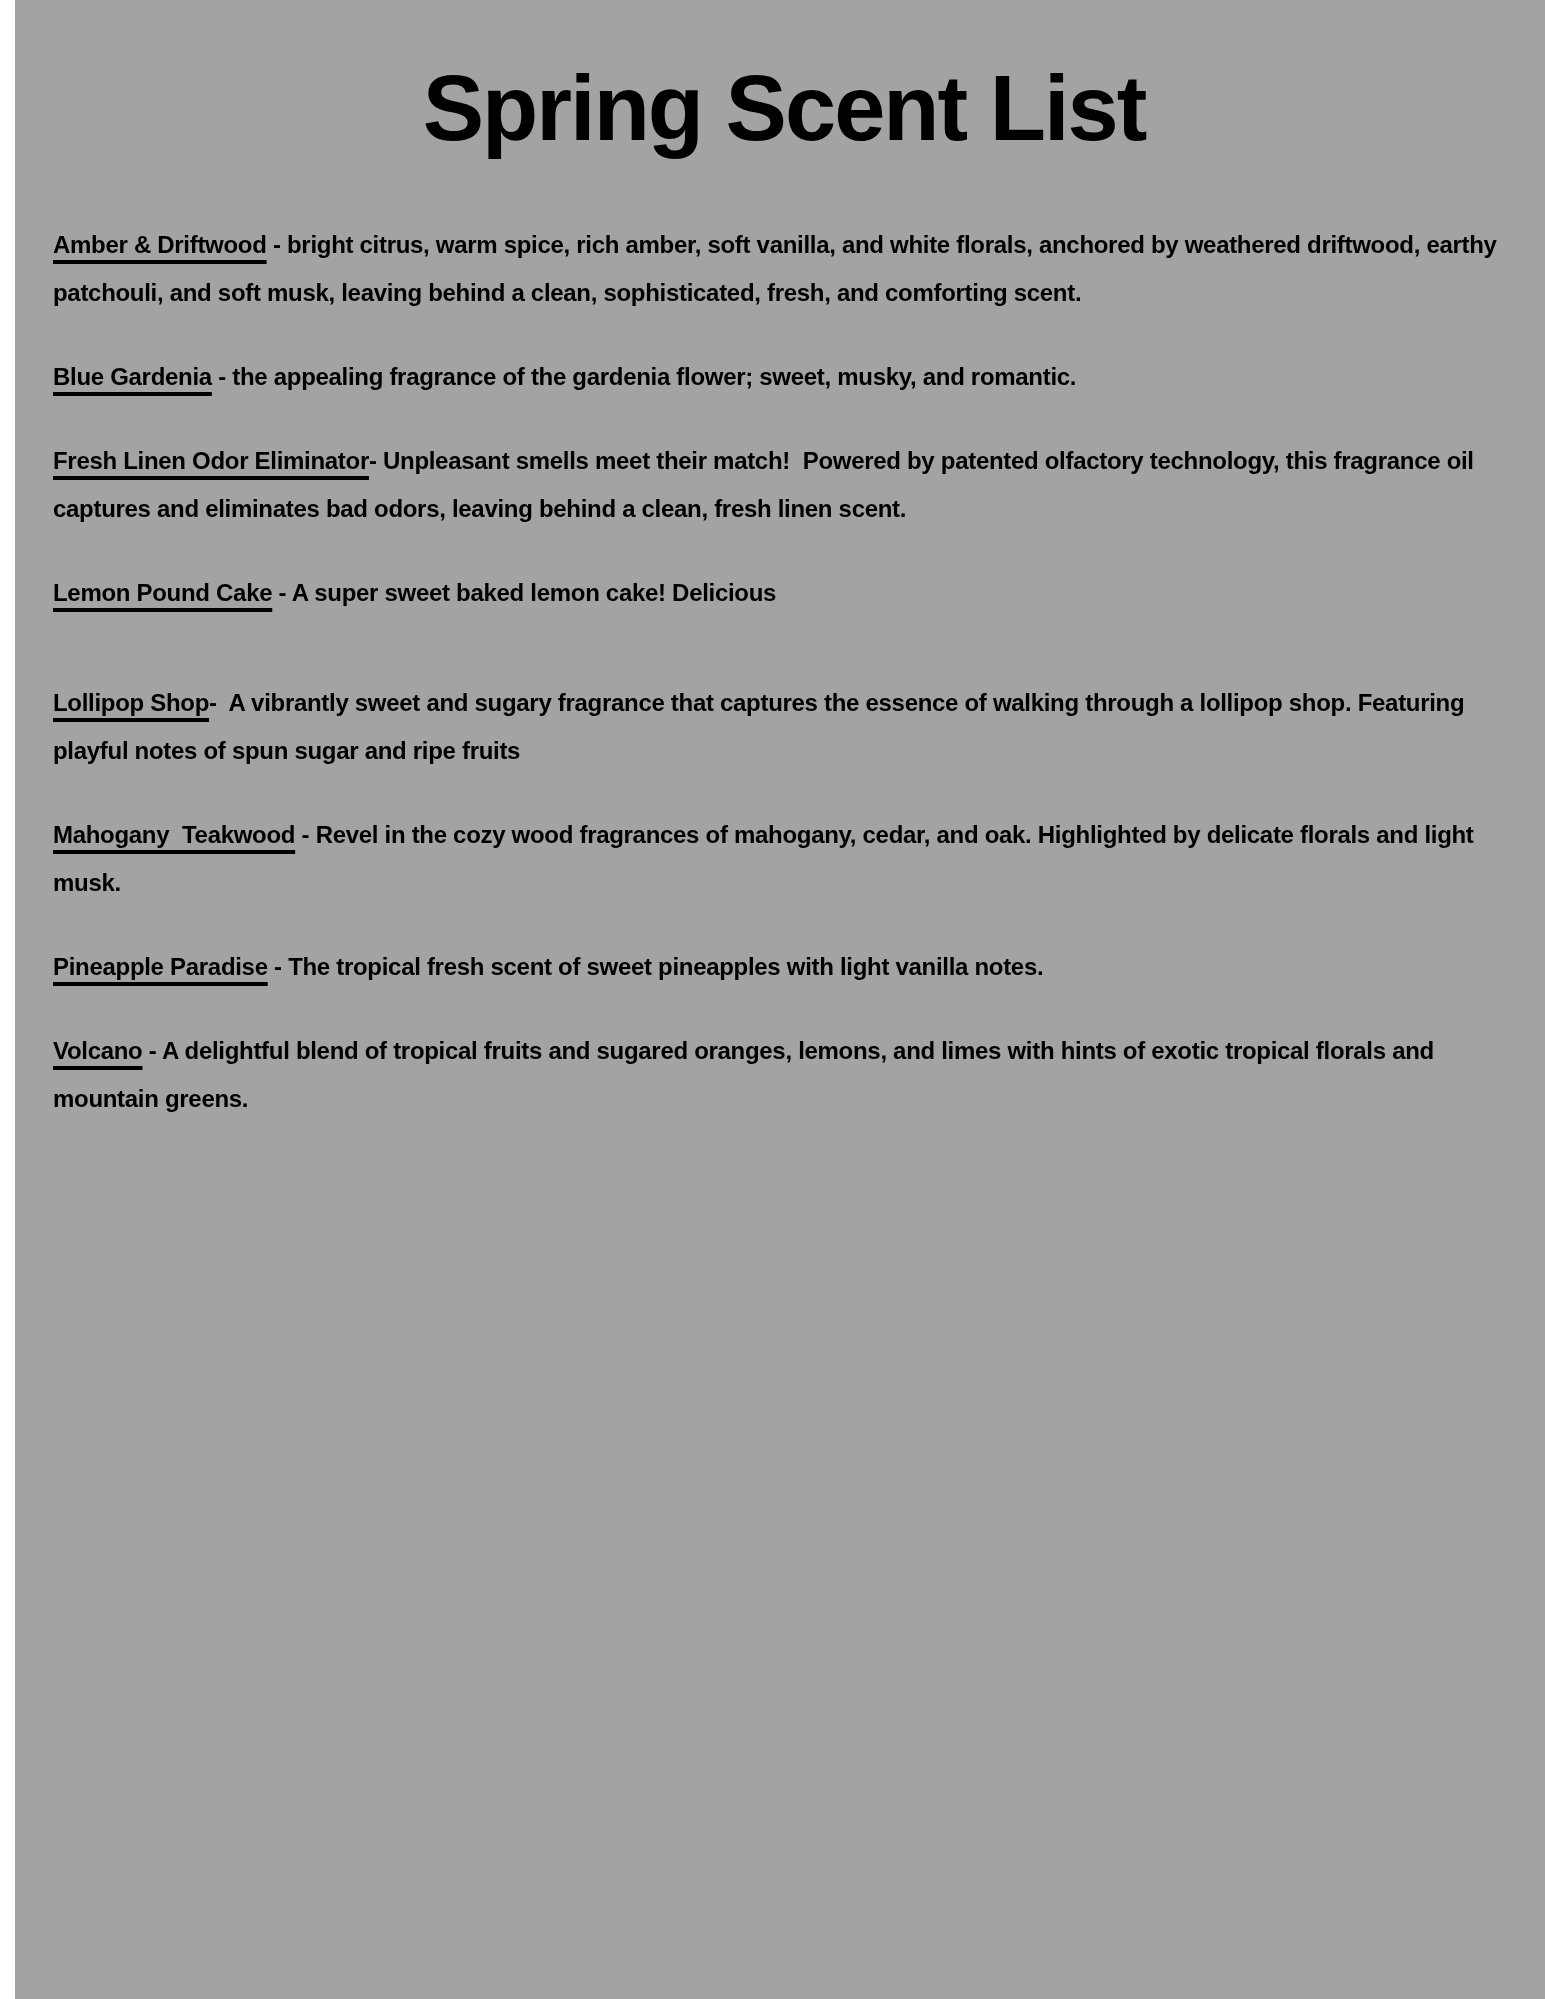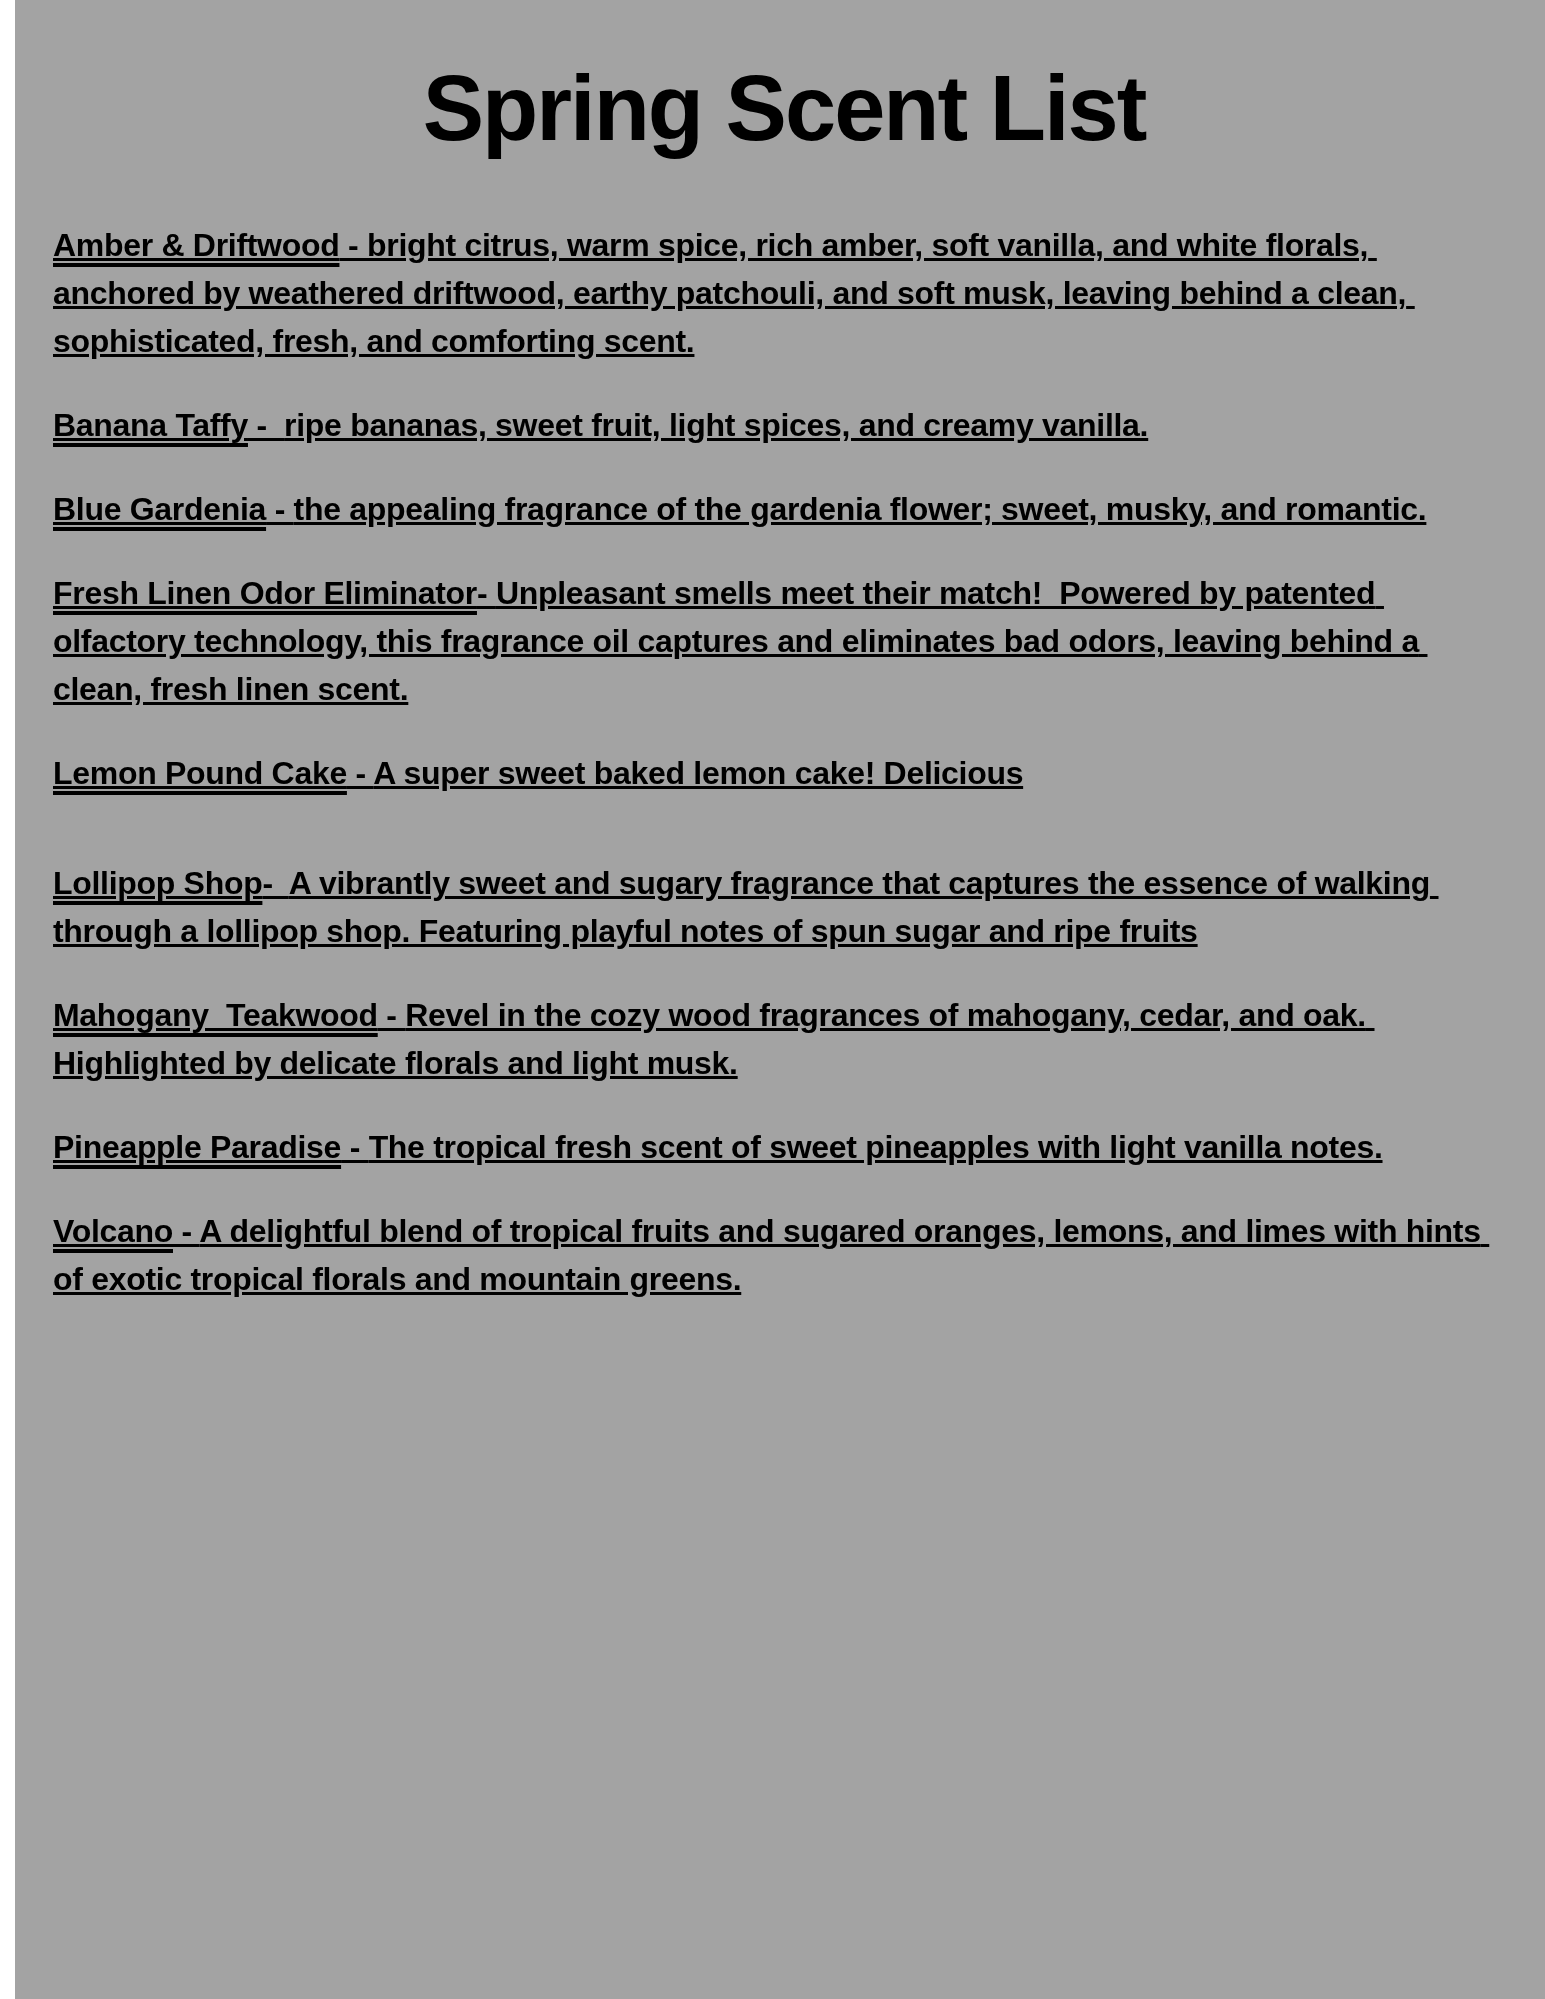--- a/index.html
+++ b/index.html
@@ -25,47 +25,45 @@
   .doc-title {
     font-size: 92px;
     line-height: 1.1;
     font-weight: bold;
     letter-spacing: -2px;
     text-align: center;
     margin: 0 0 62px 0;
     white-space: nowrap;
   }
   .scent {
-    font-size: 32px;
+    font-size: 24px;
     font-weight: bold;
     line-height: 48px;
     margin: 0 0 36px 0;
     white-space: pre-wrap;
     letter-spacing: -0.3px;
-    text-decoration: underline;
   }
   .scent.gap-lg {
     margin-bottom: 62px;
   }
   .scent-name {
     text-decoration: underline;
     text-decoration-thickness: 3.5px;
     text-underline-offset: 7px;
   }
 </style>
 </head>
 <body>
 
 <div class="page">
 
   <h1 class="doc-title">Spring Scent List</h1>
 
   <p class="scent"><span class="scent-name">Amber &amp; Driftwood</span><span> - </span><span>bright citrus, warm spice, rich amber, soft vanilla, and white florals, anchored by weathered driftwood, earthy patchouli, and soft musk, leaving behind a clean, sophisticated, fresh, and comforting scent.</span></p>
 
-  <p class="scent"><span class="scent-name">Banana Taffy</span><span> -  </span><span>ripe bananas, sweet fruit, light spices, and creamy vanilla.</span></p>
 
   <p class="scent"><span class="scent-name">Blue Gardenia</span><span> - </span><span>the appealing fragrance of the gardenia flower; sweet, musky, and romantic.</span></p>
 
 
   <p class="scent"><span class="scent-name">Fresh Linen Odor Eliminator</span><span>- </span><span>Unpleasant smells meet their match!  Powered by patented olfactory technology, this fragrance oil captures and eliminates bad odors, leaving behind a clean, fresh linen scent.</span></p>
 
   <p class="scent gap-lg"><span class="scent-name">Lemon Pound Cake</span><span> - </span><span>A super sweet baked lemon cake! Delicious</span></p>
 
   <p class="scent"><span class="scent-name">Lollipop Shop</span><span>-  </span><span>A vibrantly sweet and sugary fragrance that captures the essence of walking through a lollipop shop. Featuring playful notes of spun sugar and ripe fruits</span></p>
 

